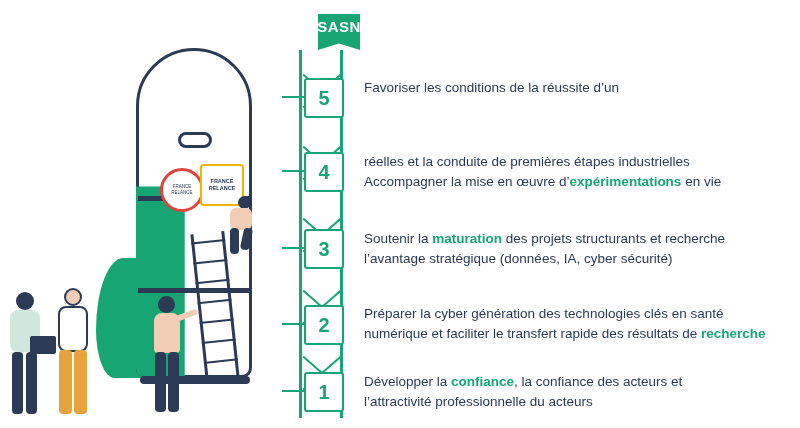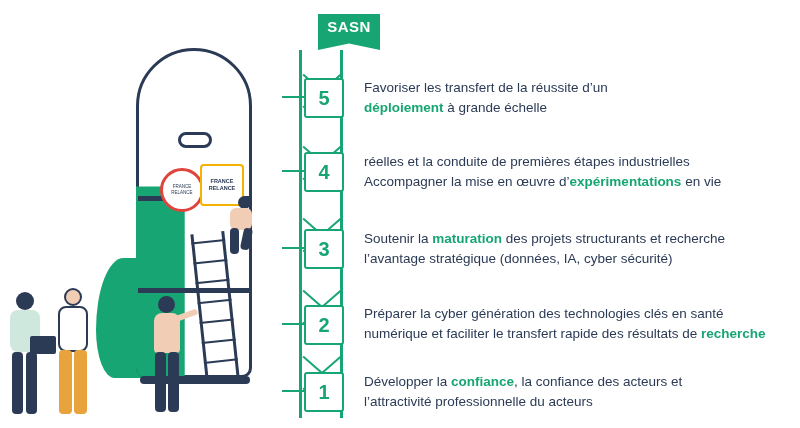--- a/index.html
+++ b/index.html
@@ -21,21 +21,21 @@
   .abs { position: absolute; }
 
   
   .flag {
     left: 318px;
     top: 14px;
     width: 62px;
     height: 36px;
   }
   .flag-shape {
-    width: 62px;
+    width: 42px;
     height: 36px;
     background: #17a673;
     clip-path: polygon(0 0, 100% 0, 100% 100%, 50% 82%, 0 100%);
     display: flex;
     align-items: flex-start;
     justify-content: center;
   }
   .flag-label {
     color: #ffffff;
     font-size: 15px;
@@ -332,22 +332,21 @@
   <div class="person" style="left:54px; top:288px; width:48px; height:130px;">
     <div class="head" style="left:10px; top:0; width:18px; height:18px; background:#f0cdb4; border:2px solid #2b3a55; box-sizing:border-box;"></div>
     <div class="torso" style="left:4px; top:18px; width:30px; height:46px; background:#ffffff; border:2px solid #2b3a55; border-radius:8px; box-sizing:border-box;"></div>
     <div class="leg" style="left:5px; top:62px; width:13px; height:64px; background:#e8a33d; border-radius:4px;"></div>
     <div class="leg" style="left:20px; top:62px; width:13px; height:64px; background:#e8a33d; border-radius:4px;"></div>
   </div>
 
   <div class="step-tick" style="top:96px"></div>
   <div class="step-box" style="top:78px">5</div>
   <div class="step-text" style="top:78px">
-    <div><span>Favoriser les transfert de la réussite d’un </span></div>
-    <div><b>déploiement</b><span> à grande échelle</span></div>
+    <div><span>Favoriser les conditions de la réussite d’un </span></div>
   </div>
 
   <div class="step-tick" style="top:170px"></div>
   <div class="step-box" style="top:152px">4</div>
   <div class="step-text" style="top:152px">
     <div><span>réelles et la conduite de premières étapes industrielles</span></div>
     <div><span>Accompagner la mise en œuvre d’</span><b>expérimentations</b><span> en vie</span></div>
   </div>
 
   <div class="step-tick" style="top:247px"></div>

